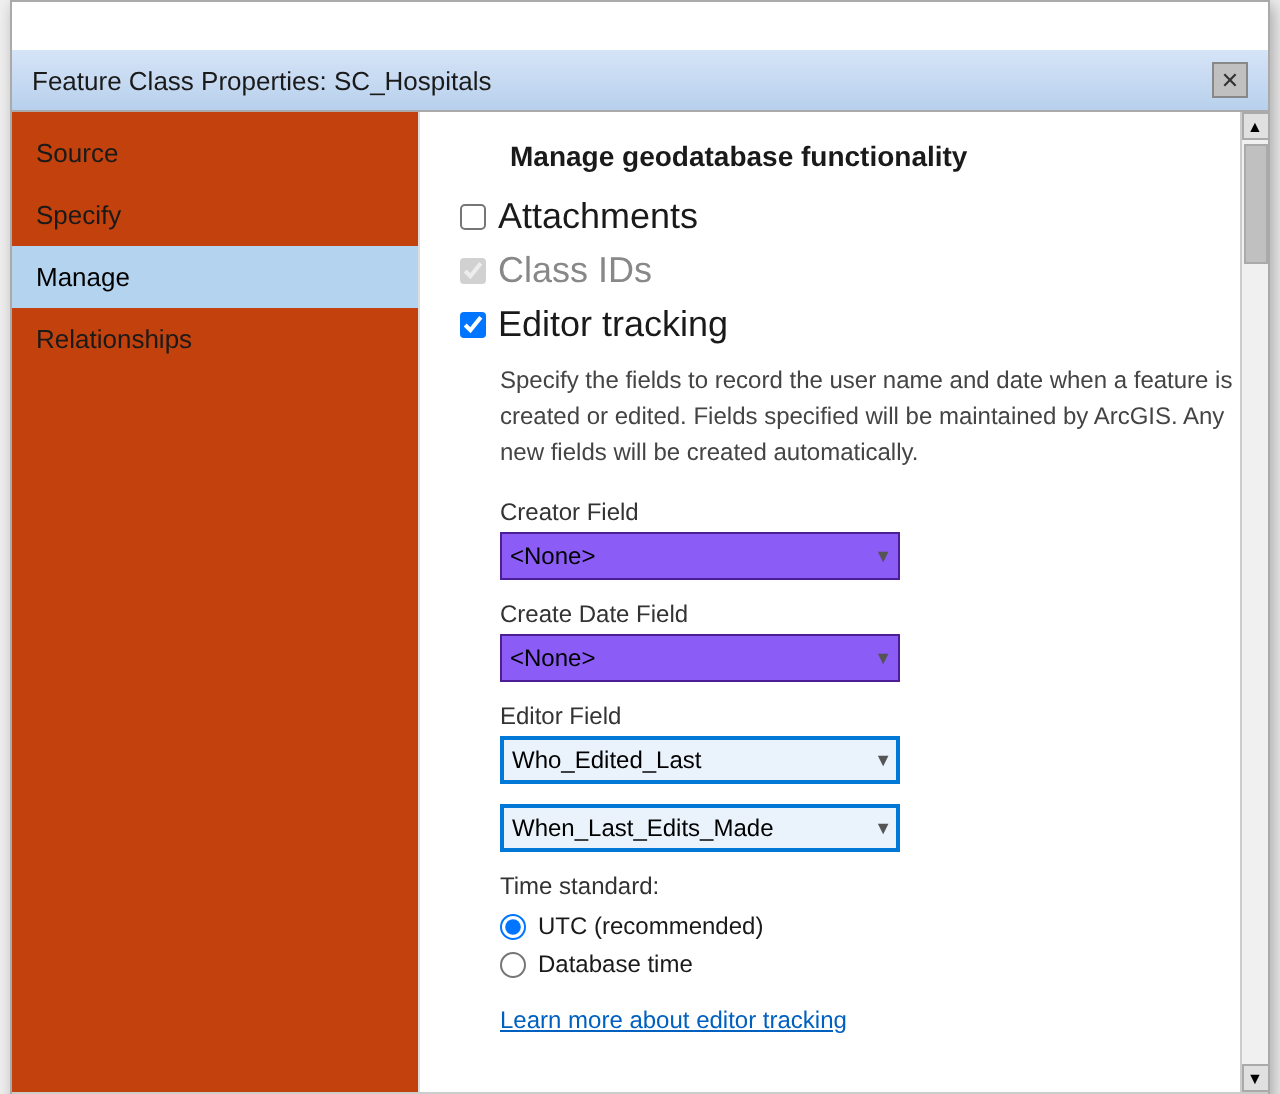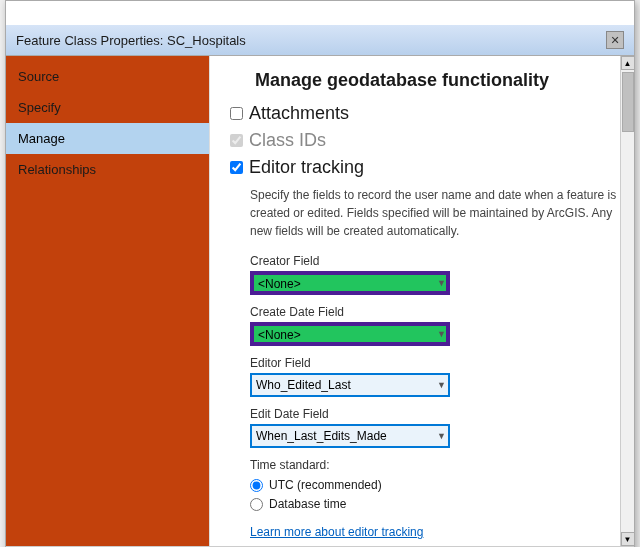--- a/index.html
+++ b/index.html
@@ -64,21 +64,21 @@
       background: #b3d3ef;
       color: #000;
     }
     .content-area {
       flex: 1;
       padding: 14px 16px;
       overflow-y: auto;
       position: relative;
     }
     .content-title {
-      font-size: 18px;
+      font-size: 14px;
       font-weight: bold;
       color: #1a1a1a;
       margin-bottom: 12px;
       padding-left: 29px;
     }
     .checkbox-row {
       display: flex;
       align-items: center;
       margin-bottom: 6px;
       padding-left: 4px;
@@ -104,22 +104,22 @@
       padding-left: 24px;
     }
     .field-label {
       font-size: 12px;
       color: #333;
       margin-bottom: 3px;
     }
     .field-select {
       width: 200px;
       height: 24px;
-      border: 4px solid #4c1d95;
-      background: #22c55e;
+      border: 1px solid #4c1d95;
+      background: #8b5cf6;
       font-size: 12px;
       padding: 2px 4px;
       appearance: none;
       -webkit-appearance: none;
       position: relative;
     }
     .select-wrapper {
       position: relative;
       display: inline-block;
     }
@@ -291,21 +291,20 @@
         <div class="field-group">
           <div class="field-label">Editor Field</div>
           <div class="select-wrapper highlighted">
             <select class="field-select">
               <option>Who_Edited_Last</option>
             </select>
           </div>
         </div>
 
         <div class="field-group">
-          <div class="field-label">Edit Date Field</div>
           <div class="select-wrapper highlighted">
             <select class="field-select">
               <option>When_Last_Edits_Made</option>
             </select>
           </div>
         </div>
 
         <div class="time-section">
           <div class="time-label">Time standard:</div>
           <div class="radio-row">

